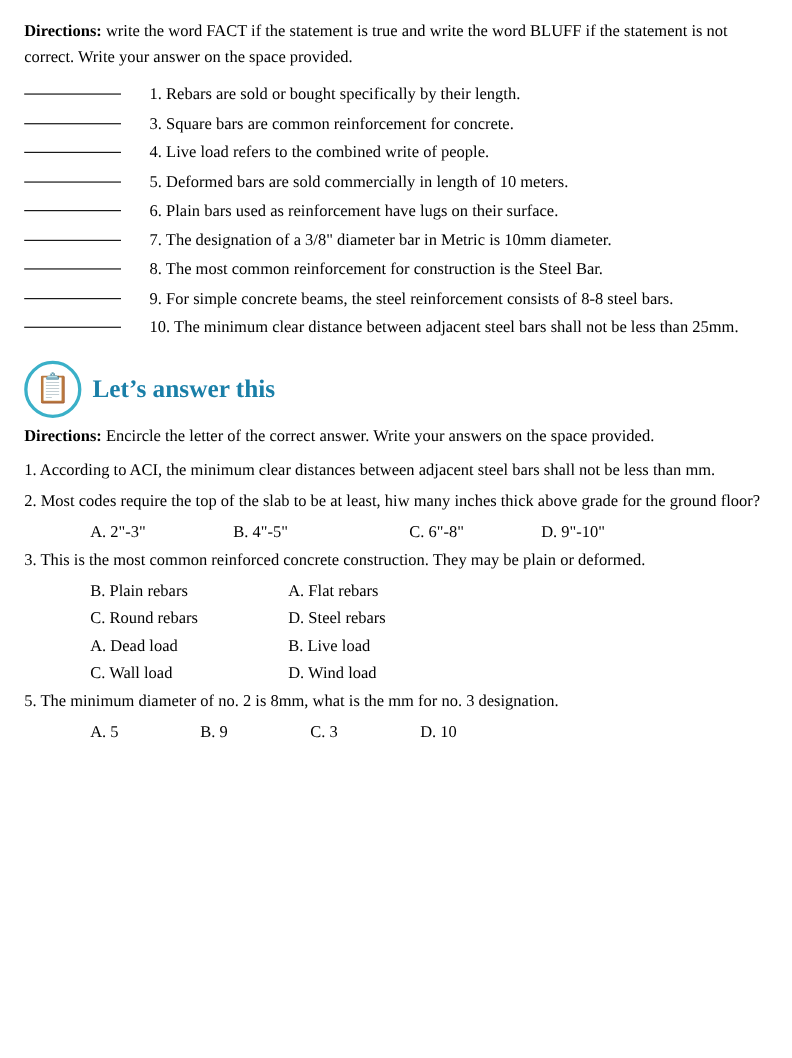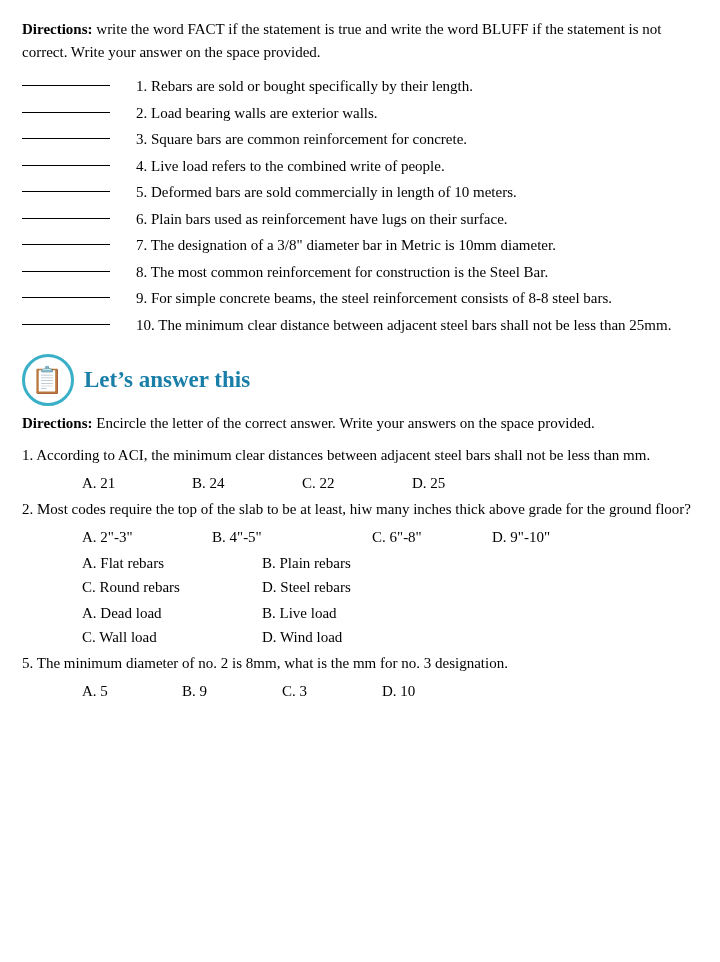--- a/index.html
+++ b/index.html
@@ -123,24 +123,20 @@
   <span class="bold">Directions:</span><span> write the word FACT if the statement is true and write the word BLUFF if the statement is not correct.  Write your answer on the space provided.</span>
 </div>
 
 <div class="fill-blank-section">
 
   <div class="blank-item">
     <span class="blank-line"></span>
     <span class="blank-item-text"><span>1.</span> <span>Rebars are sold or bought specifically by their length.</span></span>
   </div>
 
-  <div class="blank-item">
-    <span class="blank-line"></span>
-    <span class="blank-item-text"><span>2.</span> <span>Load bearing walls are exterior walls.</span></span>
-  </div>
 
   <div class="blank-item">
     <span class="blank-line"></span>
     <span class="blank-item-text"><span>3.</span> <span>Square bars are common reinforcement for concrete.</span></span>
   </div>
 
   <div class="blank-item">
     <span class="blank-line"></span>
     <span class="blank-item-text"><span>4.</span> <span>Live load refers to the combined write of people.</span></span>
   </div>
@@ -188,42 +184,40 @@
 
   <div class="directions2">
     <span class="bold">Directions:</span><span> Encircle the letter of the correct answer.  Write your answers on the space provided.</span>
   </div>
 
   <div class="mcq-section">
 
     <div class="mcq-question">
       <span>1.</span>
       <span>According to ACI, the minimum clear distances between adjacent steel bars shall not be less than mm.</span>
-    </div>
-    <div class="mcq-choices-4col">
-      <span class="choice">A. 21</span>
-      <span class="choice">B. 24</span>
-      <span class="choice">C. 22</span>
-      <span class="choice">D. 25</span>
     </div>
 
     <div class="mcq-question">
       <span>2.</span>
       <span>Most codes require the top of the slab to be at least, hiw many inches thick above grade for the ground floor?</span>
     </div>
     <div class="mcq-choices-4col-wide">
       <span class="choice-wide">A. 2"-3"</span>
       <span class="choice-wide">B. 4"-5"</span>
       <span class="choice-wide">C. 6"-8"</span>
       <span class="choice-wide">D. 9"-10"</span>
     </div>
 
+    <div class="mcq-question">
+      <span>3.</span>
+      <span>This is the most common reinforced concrete construction. They may be plain or deformed.</span>
+    </div>
     <div class="mcq-choices-2x2">
+      <span>B. Plain rebars</span>
       <span>A. Flat rebars</span>
-      <span>B. Plain rebars</span>
       <span>C. Round rebars</span>
       <span>D. Steel rebars</span>
     </div>
 
     <div class="mcq-choices-2x2">
       <span>A. Dead load</span>
       <span>B. Live load</span>
       <span>C. Wall load</span>
       <span>D. Wind load</span>
     </div>

